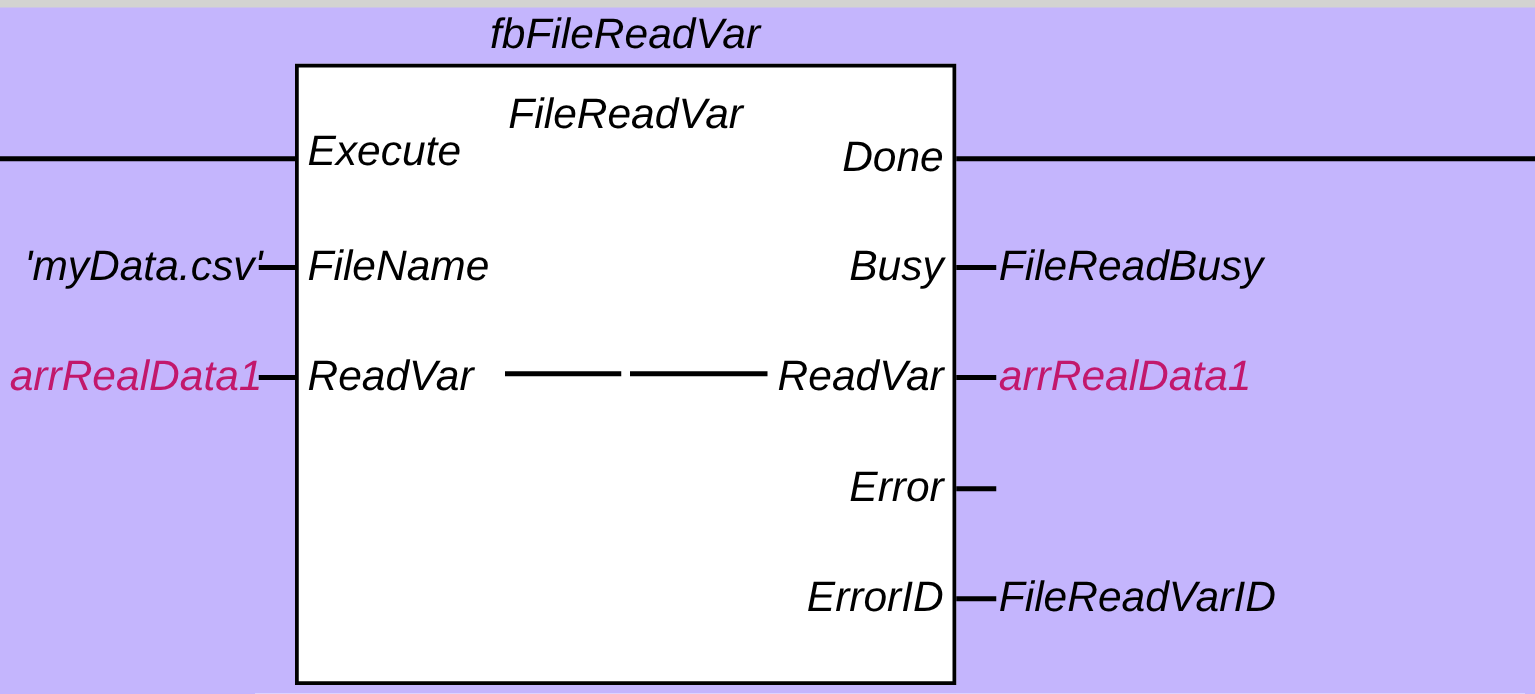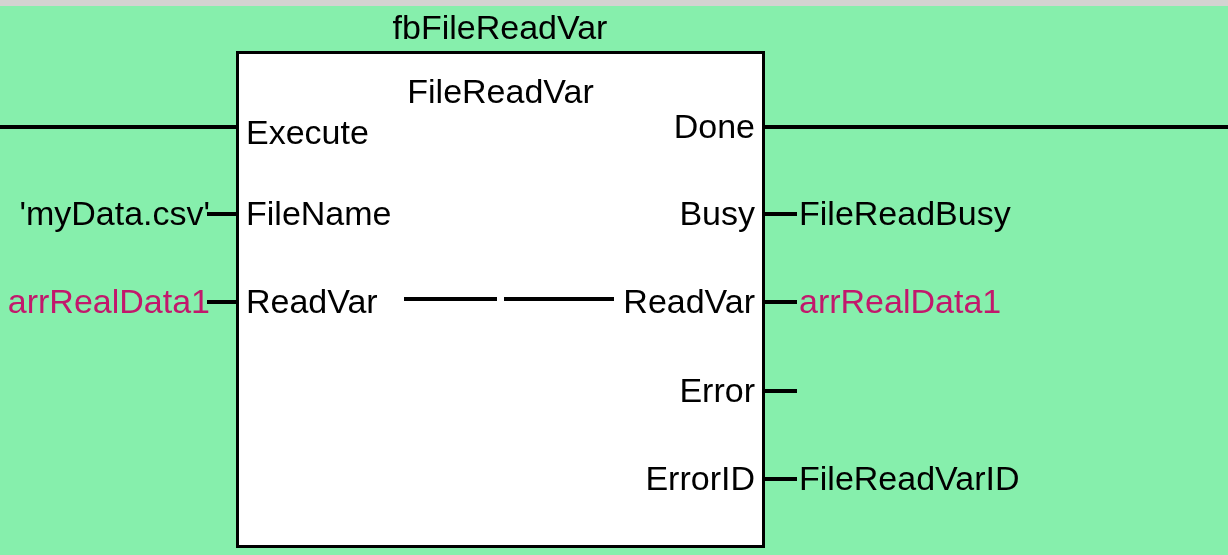--- a/index.html
+++ b/index.html
@@ -10,22 +10,23 @@
   }
   body {
     font-family: "Liberation Sans", sans-serif;
     -webkit-font-smoothing: antialiased;
   }
 
   #canvas {
     position: relative;
     width: 1228px;
     height: 555px;
-    background: #86efac;
+    background: #c4b5fd;
     overflow: hidden;
+    font-style: italic;
   }
 
   
   .top-strip {
     position: absolute;
     left: 0;
     top: 0;
     width: 1228px;
     height: 6px;
     background: #d3d3d1;
@@ -103,21 +104,21 @@
 
   <div class="txt instance-name">fbFileReadVar</div>
 
   <div class="fb-box"></div>
 
   <div class="txt block-type">FileReadVar</div>
 
   <div class="wire passthru-a"></div>
   <div class="wire passthru-b"></div>
 
-  <div class="txt pin-in" style="top:115px;">Execute</div>
+  <div class="txt pin-in" style="top:104px;">Execute</div>
   <div class="wire" style="left:0px; top:125px; width:236px;"></div>
 
   <div class="txt pin-in" style="top:196px;">FileName</div>
   <div class="txt ext-left" style="top:196px; left:-200px; width:410px;">'myData.csv'</div>
   <div class="wire" style="left:207px; top:212px; width:29px;"></div>
 
   <div class="txt pin-in" style="top:284px;">ReadVar</div>
   <div class="txt ext-left magenta" style="top:284px; left:-200px; width:410px;">arrRealData1</div>
   <div class="wire" style="left:207px; top:300px; width:29px;"></div>
 

